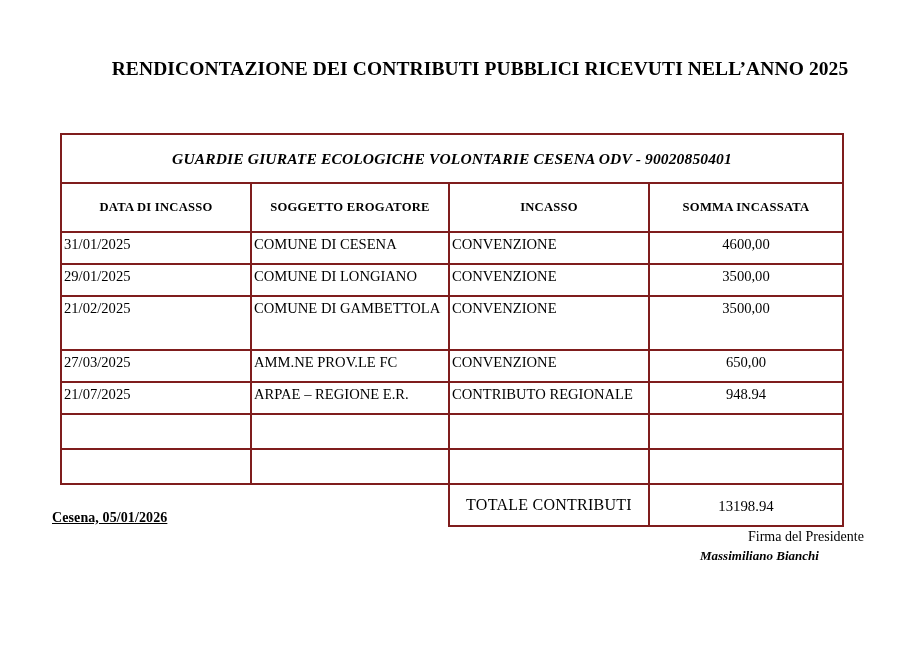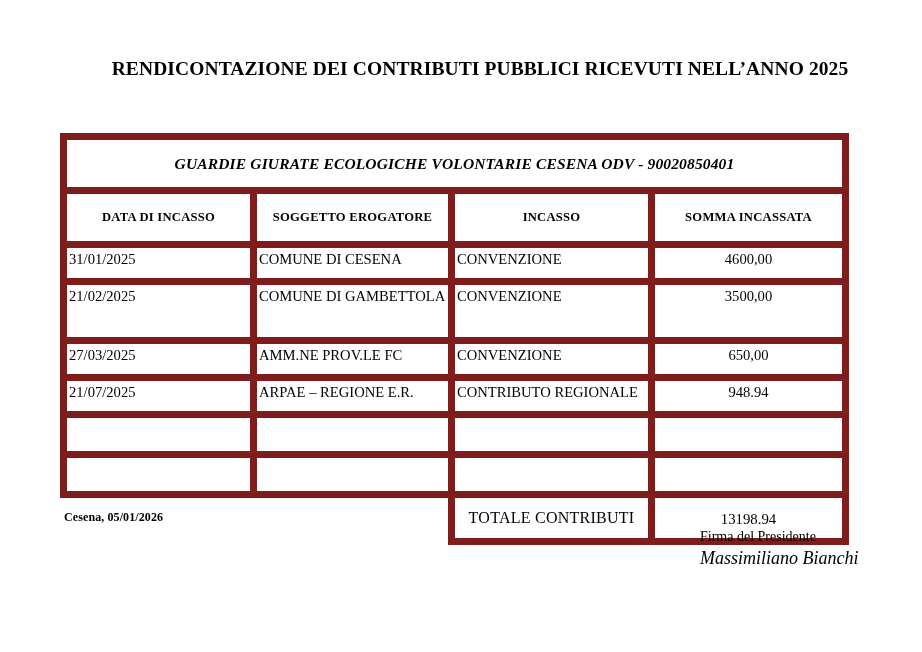--- a/index.html
+++ b/index.html
@@ -43,21 +43,21 @@
   
   .doc-table {
     position: absolute;
     left: 60px;
     top: 133px;
     width: 782px;
     border-collapse: collapse;
     table-layout: fixed;
   }
   .doc-table td {
-    border: 7px solid #7f1d1d;
+    border: 2px solid #7f1d1d;
     vertical-align: top;
     padding: 0;
   }
   .doc-table td.nb {
     border: none;
   }
 
   
   .org-cell {
     height: 47px;
@@ -111,43 +111,46 @@
   .totale-value {
     text-align: center;
     font-size: 14.8px;
     padding-top: 13px;
     display: block;
   }
 
   
   .place-date {
     position: absolute;
-    left: 64px;
+    left: 52px;
     top: 510px;
-    font-size: 12px;
+    font-size: 14px;
     font-weight: bold;
     letter-spacing: 0.1px;
     white-space: nowrap;
+    text-decoration: underline;
   }
   .signature-block {
     position: absolute;
     left: 700px;
     top: 528px;
     text-align: left;
   }
   .sig-role {
     font-size: 14px;
     line-height: 1.33;
     white-space: nowrap;
+    margin-left: 48px;
   }
   .sig-name {
-    font-size: 18px;
+    font-size: 13px;
     font-style: italic;
     line-height: 1.33;
     white-space: nowrap;
+    font-weight: bold;
   }
 </style>
 </head>
 <body>
 
 <div class="title-block">
   <div class="title-line-1">RENDICONTAZIONE DEI CONTRIBUTI PUBBLICI RICEVUTI NELL’ANNO 2025</div>
 </div>
 
 <table class="doc-table">
@@ -178,20 +181,34 @@
           <span class="cell-text">COMUNE DI CESENA</span>
         </td>
       <td>
           <span class="cell-text">CONVENZIONE</span>
         </td>
       <td>
           <span class="cell-amount">4600,00</span>
         </td>
     </tr>
 
+    <tr class="data-row">
+      <td>
+          <span class="cell-text">29/01/2025</span>
+        </td>
+      <td>
+          <span class="cell-text">COMUNE DI LONGIANO</span>
+        </td>
+      <td>
+          <span class="cell-text">CONVENZIONE</span>
+        </td>
+      <td>
+          <span class="cell-amount">3500,00</span>
+        </td>
+    </tr>
 
     <tr class="data-row tall">
       <td>
           <span class="cell-text">21/02/2025</span>
         </td>
       <td>
           <span class="cell-text">COMUNE DI GAMBETTOLA</span>
         </td>
       <td>
           <span class="cell-text">CONVENZIONE</span>

